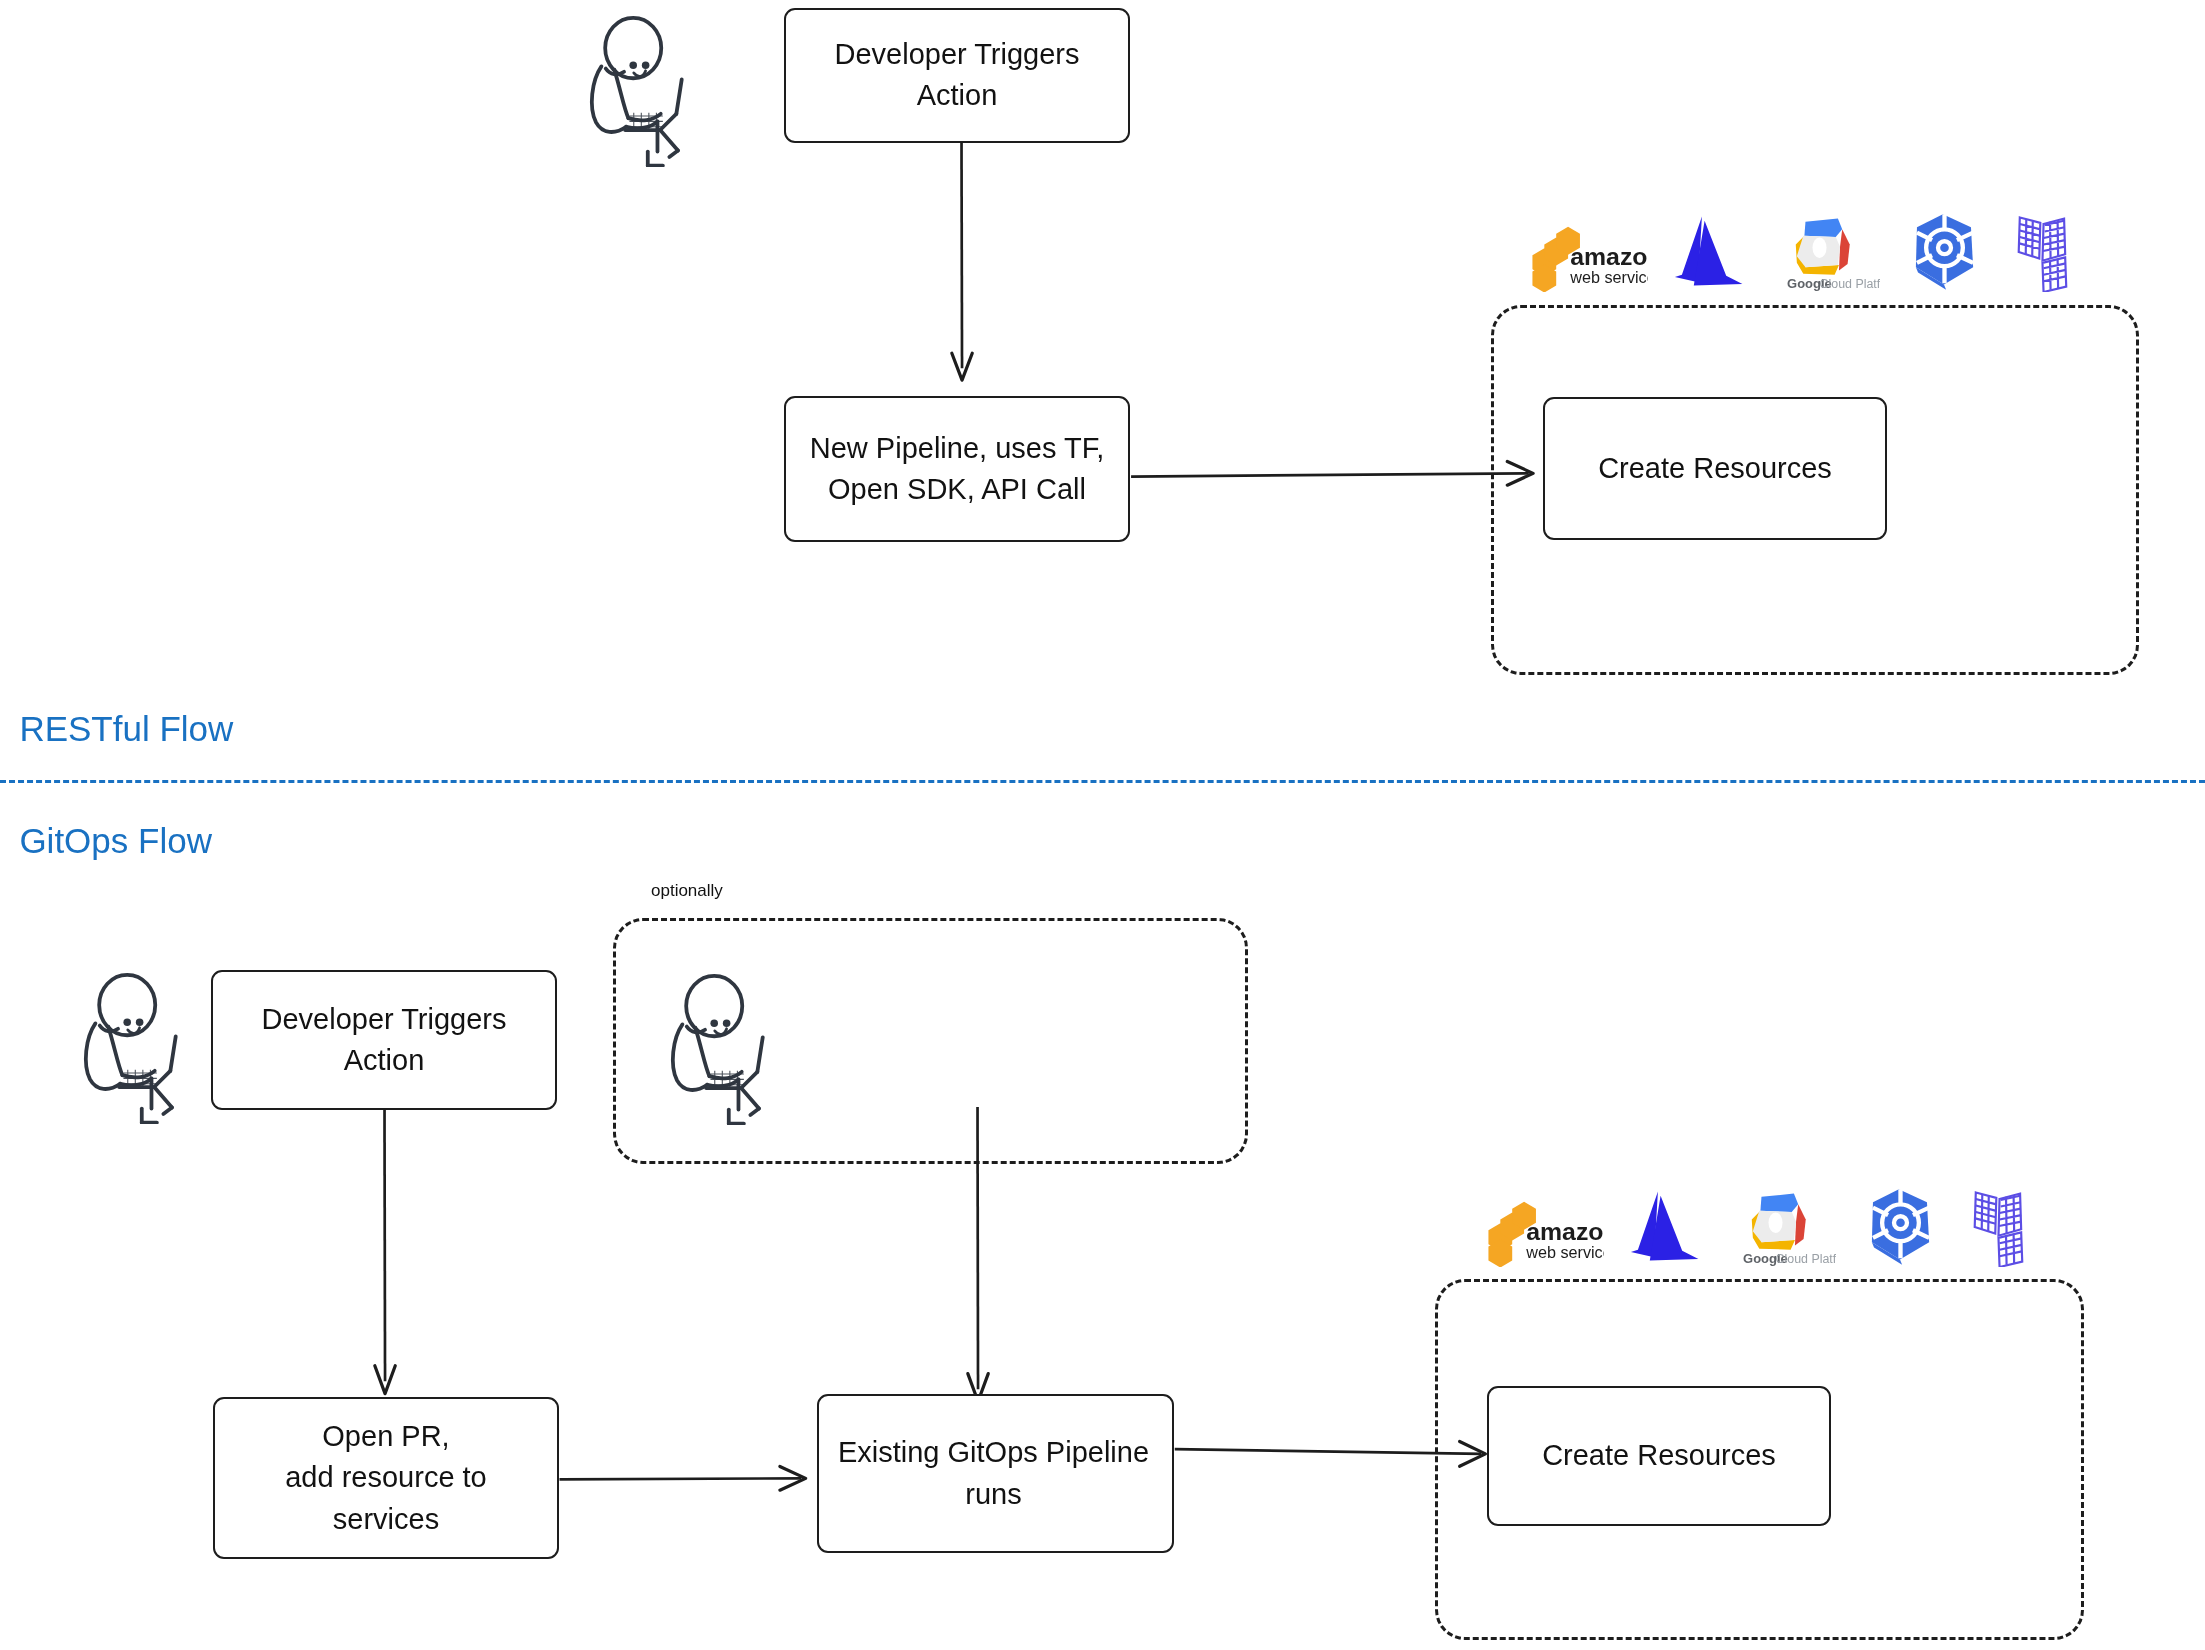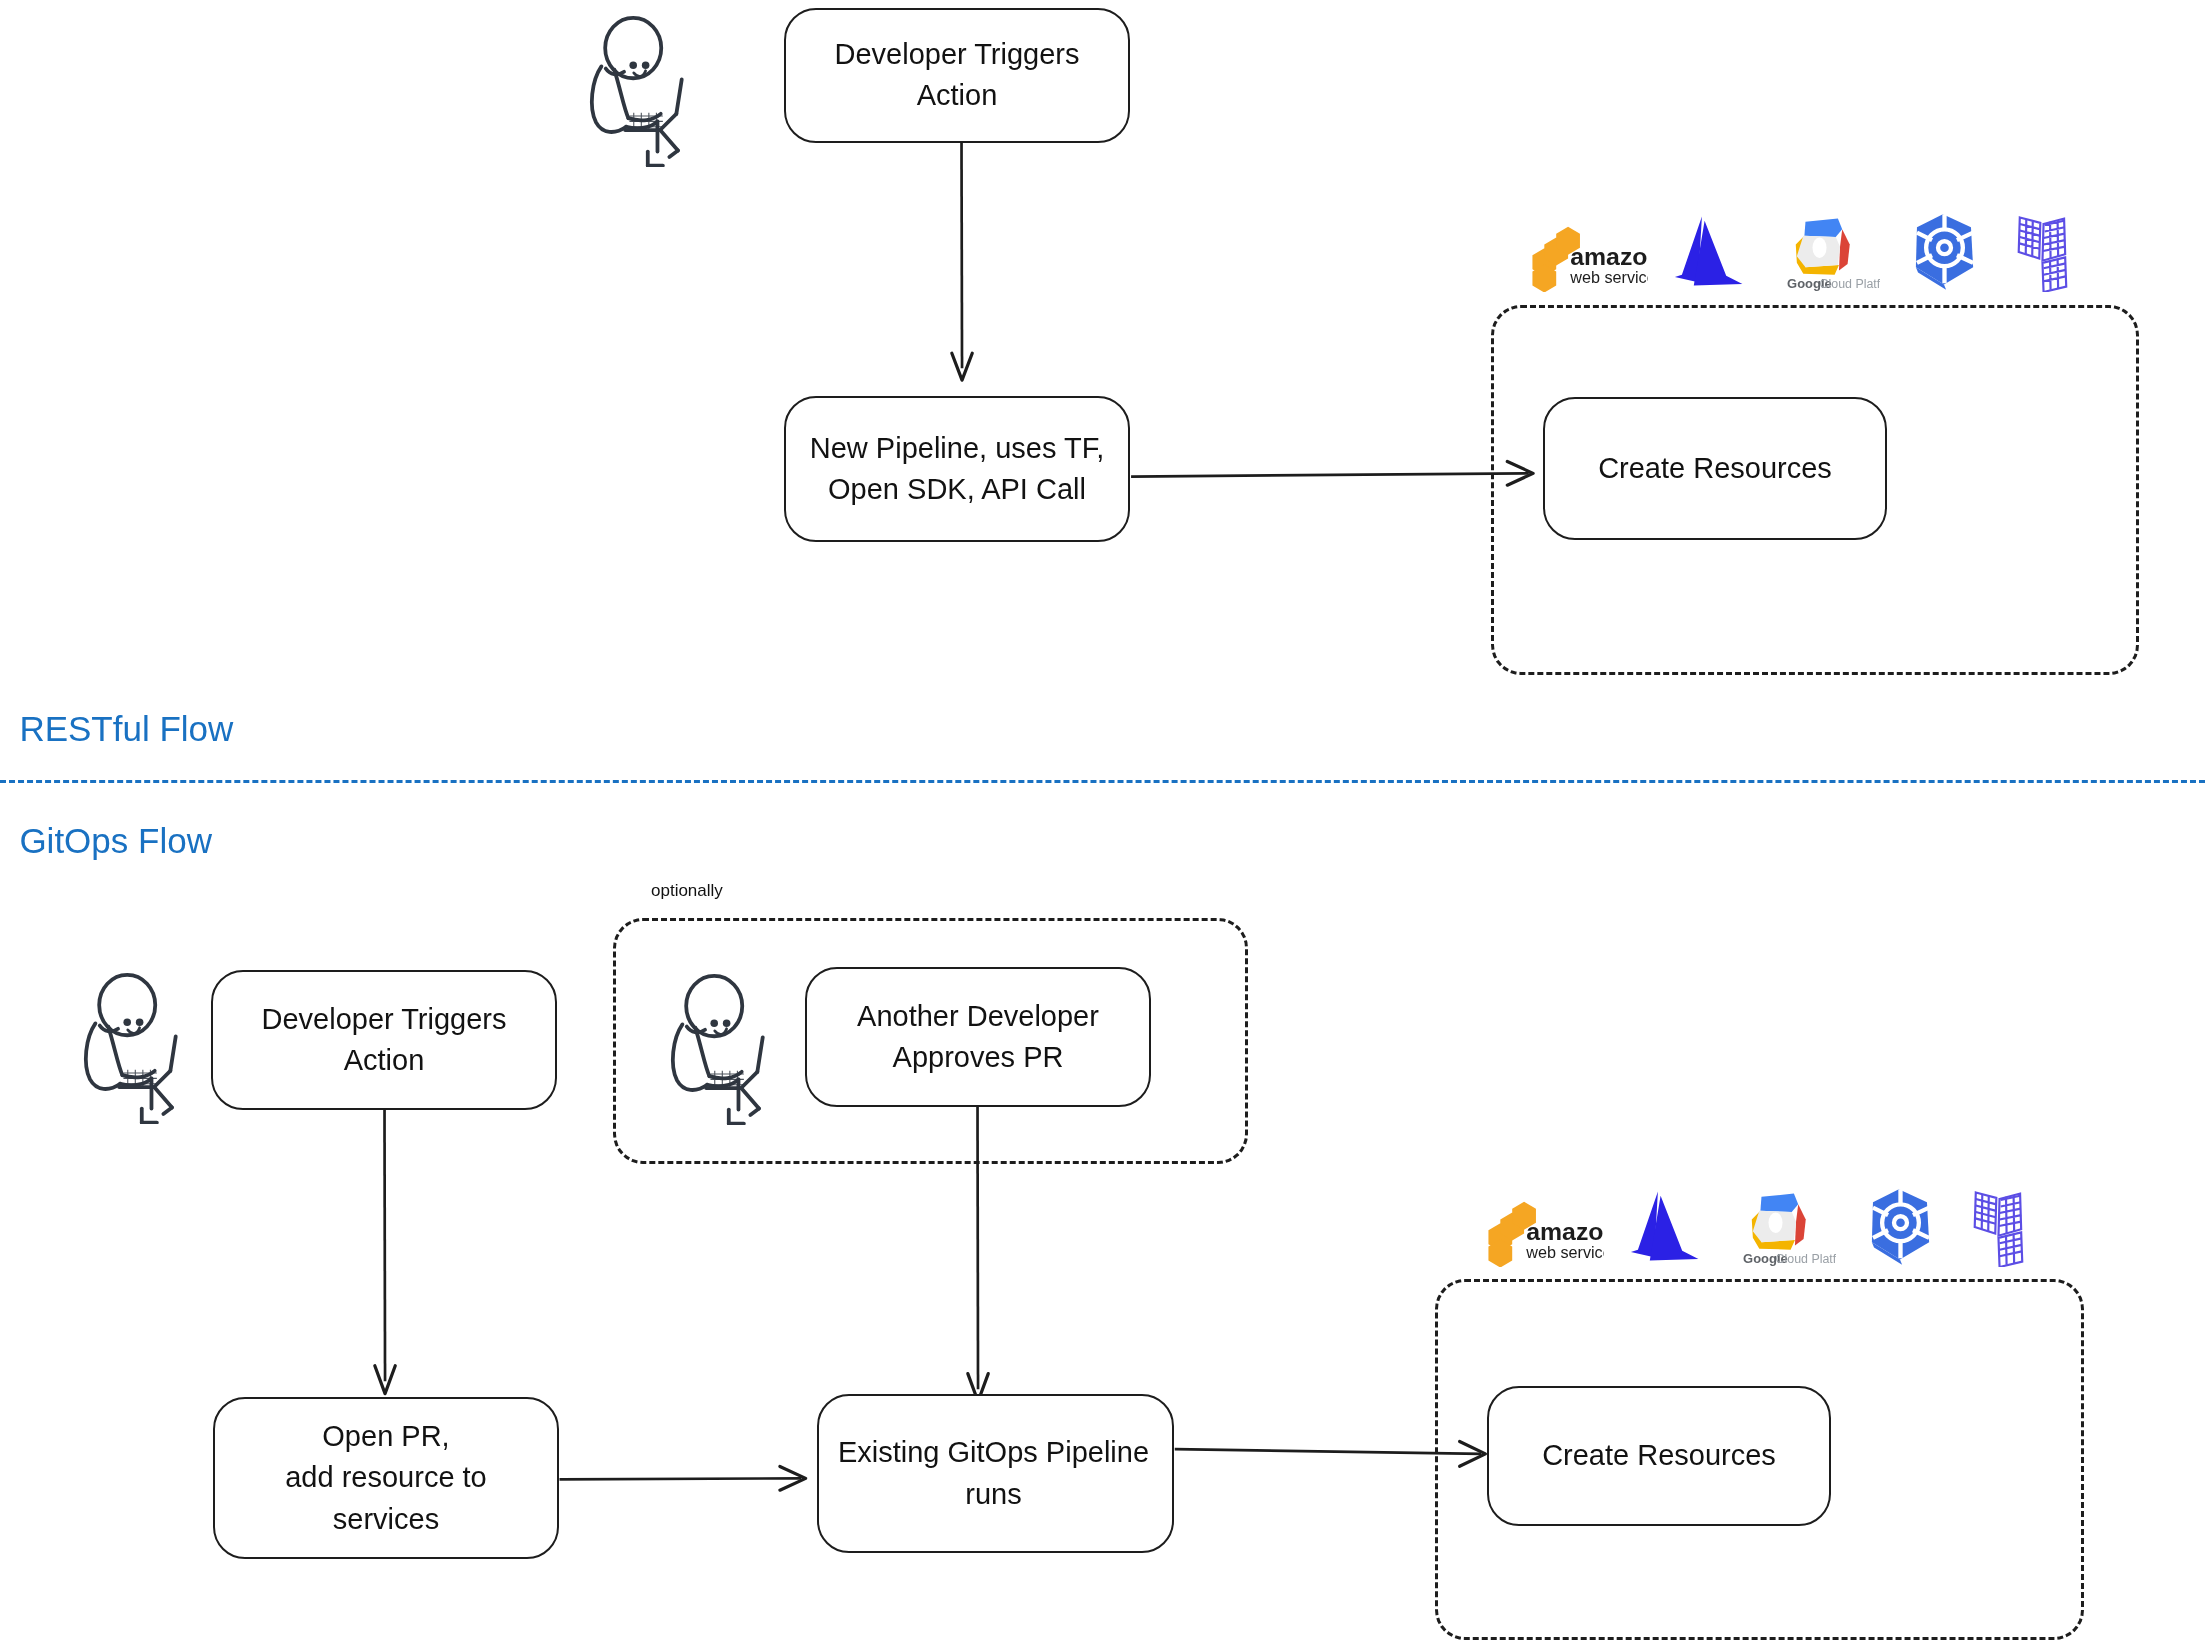--- a/index.html
+++ b/index.html
@@ -17,21 +17,21 @@
     background: #ffffff;
     overflow: hidden;
   }
   .abs { position: absolute; }
 
   
   .node {
     position: absolute;
     box-sizing: border-box;
     border: 2.7px solid #1d1d1d;
-    border-radius: 32px;
+    border-radius: 11px;
     background: #ffffff;
     display: flex;
     align-items: center;
     justify-content: center;
     text-align: center;
     color: #121212;
     font-size: 29px;
     line-height: 1.42;
     font-family: "Liberation Sans", sans-serif;
     padding: 5.4px 12px;
@@ -255,22 +255,20 @@
     </g>
     <circle cx="95" cy="102" r="7" fill="#2f3640"></circle>
     <circle cx="118" cy="102" r="7" fill="#2f3640"></circle>
     <path d="M96 116 C104 126, 114 124, 118 112" fill="none" stroke="#2f3640" stroke-width="5" stroke-linecap="round"></path>
     <g stroke="#2f3640" stroke-width="2" opacity="0.85">
       <path d="M88 196 L150 196 M88 206 L150 206 M88 216 L150 216"></path>
       <path d="M96 190 L96 222 M110 190 L110 222 M124 190 L124 222 M138 190 L138 222"></path>
     </g>
   </svg>
 
-  <div class="node" style="left:805px; top:967px; width:346px; height:140px;">Another Developer
-Approves PR</div>
 
   <svg class="edge" style="left:956px; top:1106px;" width="43" height="303" viewBox="0 0 80 560">
     <path d="M40 0 L41 525" stroke-width="5"></path>
     <path d="M22 496 L41 548 L60 496" stroke-width="6" stroke-linecap="round" stroke-linejoin="round"></path>
   </svg>
 
   <div class="node" style="left:213px; top:1397px; width:346px; height:162px;">Open PR,
 add resource to
 services</div>
 

